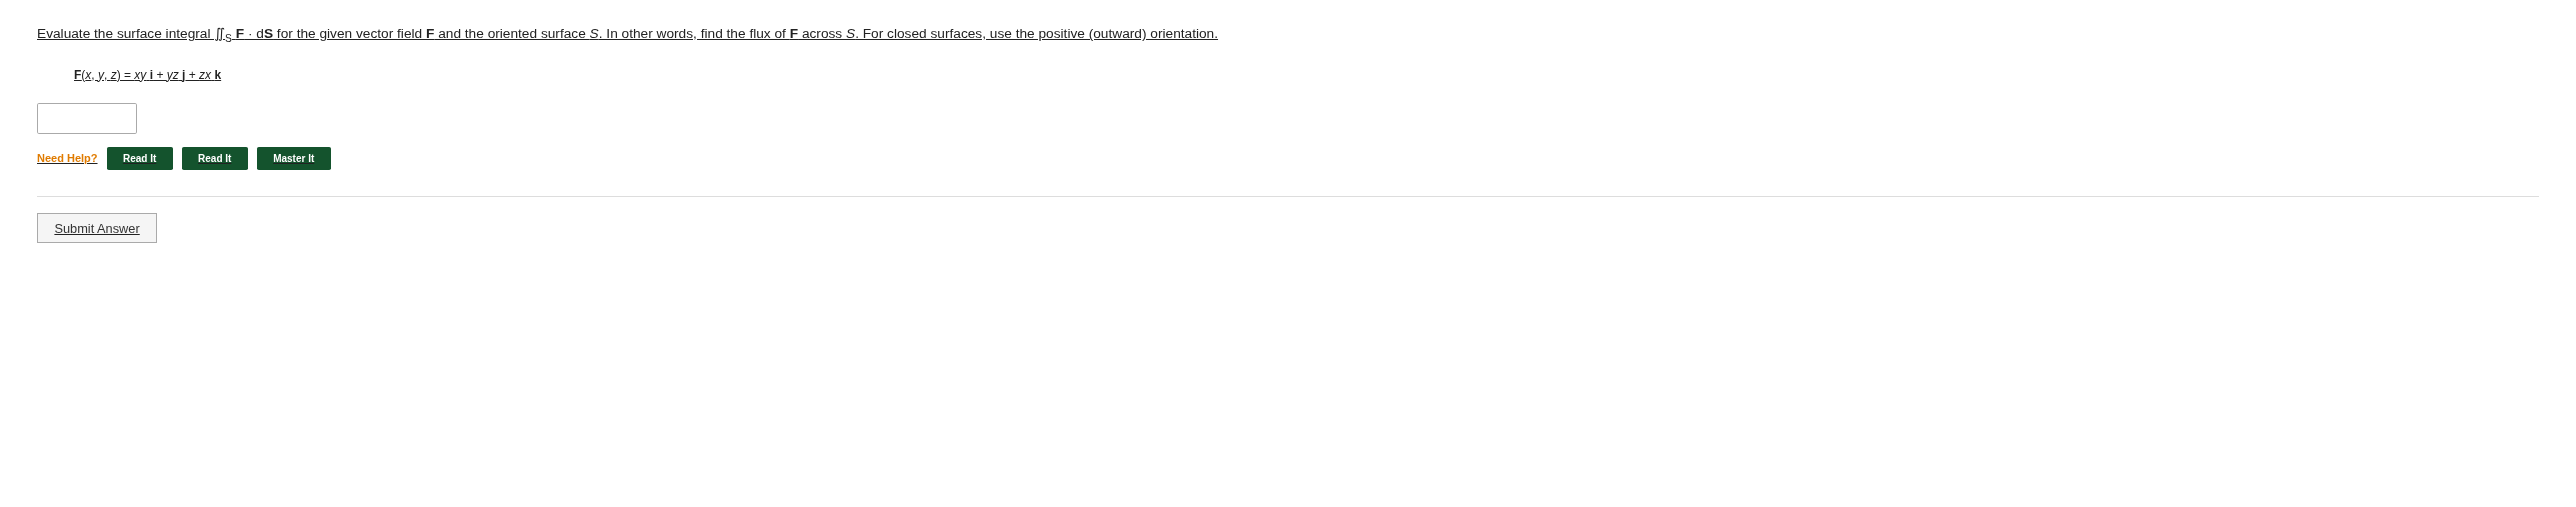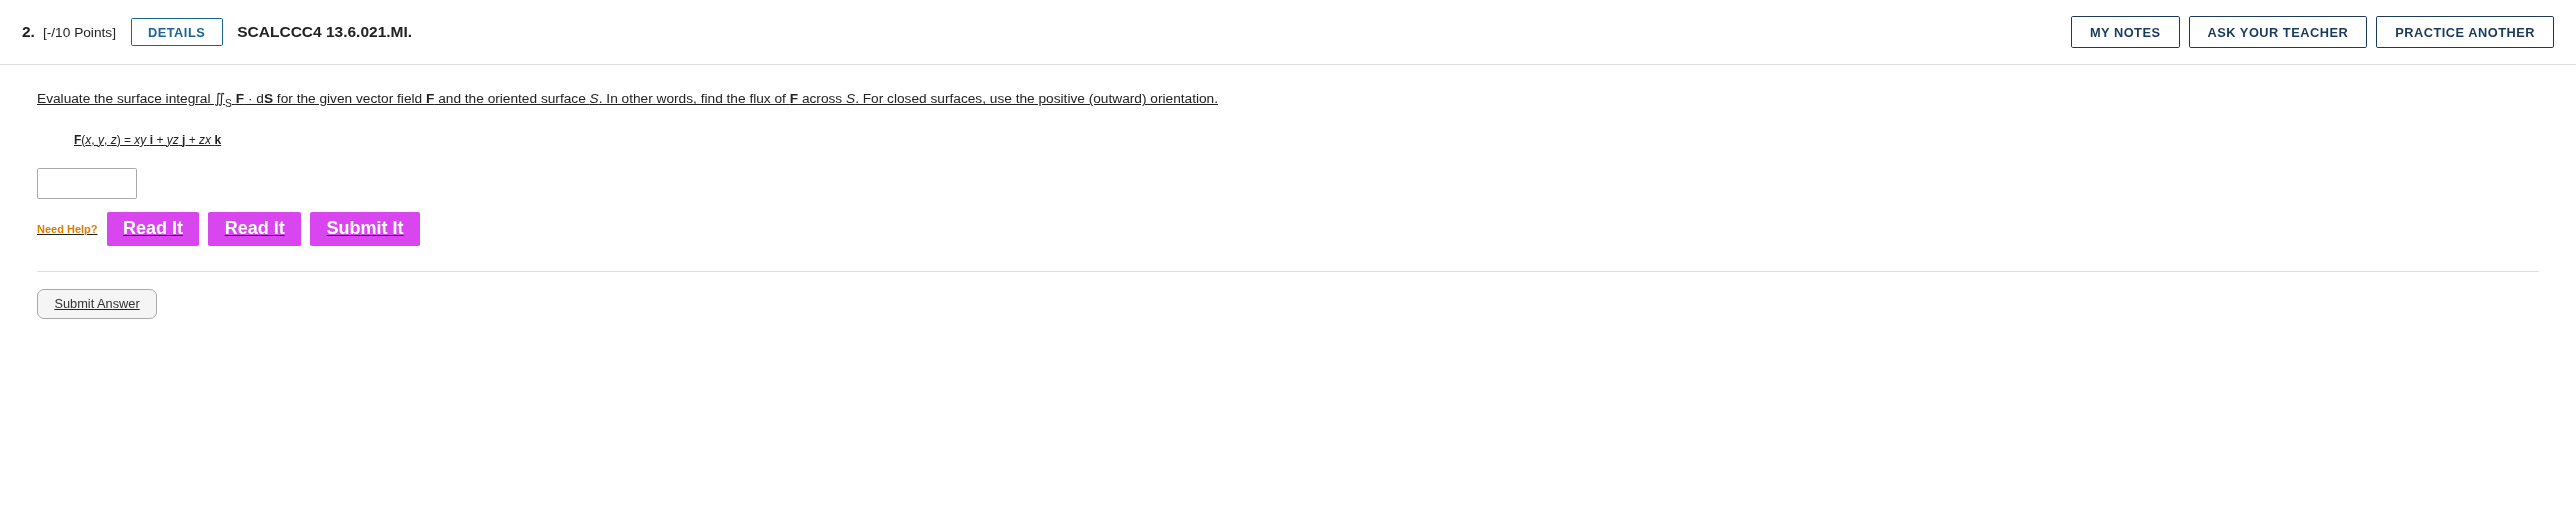--- a/index.html
+++ b/index.html
@@ -126,25 +126,25 @@
       margin-bottom: 25.6px;
     }
 
     .need-help-label {
       color: #e07b00;
       font-weight: bold;
       font-size: 11px;
     }
 
     .help-btn {
-      background: #d946ef;
+      background: #14532d;
       color: #fff;
       border: none;
       padding: 6.4px 16.4px;
-      font-size: 18px;
+      font-size: 10px;
       font-weight: bold;
       cursor: pointer;
       border-radius: 1.8px;
     }
 
     
     .divider {
       border: none;
       border-top: 0.9px solid #ddd;
       margin: 7.3px 0 16.4px 0;
@@ -157,68 +157,52 @@
       gap: 11px;
     }
 
     .submit-btn {
       background: #f5f5f5;
       border: 0.9px solid #aaa;
       color: #333;
       padding: 6.4px 16.4px;
       font-size: 12.8px;
       cursor: pointer;
-      border-radius: 7px;
+      border-radius: 0;
     }
 
     
     sup { font-size: 0.75em; vertical-align: super; }
     sub { font-size: 0.75em; vertical-align: sub; }
   </style>
 </head>
 <body>
 
 <div class="page-wrapper">
 
-  <div class="header-row">
-    <span class="question-number">
-      <span>2.</span>
-      <span style="font-weight:normal; font-size:13.7px; margin-left:3.7px;">[-/10 Points]</span>
-    </span>
-
-    <button class="details-btn">DETAILS</button>
-
-    <span class="problem-code">SCALCCC4 13.6.021.MI.</span>
-
-    <div class="header-actions">
-      <button class="action-btn">MY NOTES</button>
-      <button class="action-btn">ASK YOUR TEACHER</button>
-      <button class="action-btn">PRACTICE ANOTHER</button>
-    </div>
-  </div>
 
   <div class="content-area">
 
     <div class="problem-statement">
       Evaluate the surface integral ∬<sub>S</sub> <strong>F</strong> · d<strong>S</strong> for the given vector field <strong>F</strong> and the oriented surface <em>S</em>. In other words, find the flux of <strong>F</strong> across <em>S</em>. For closed surfaces, use the positive (outward) orientation.
     </div>
 
     <div class="math-block">
       <span class="math-line">
         <strong>F</strong>(<em>x</em>, <em>y</em>, <em>z</em>) = <em>xy</em> <strong>i</strong> + <em>yz</em> <strong>j</strong> + <em>zx</em> <strong>k</strong>
       </span>
     </div>
 
     <input type="text" class="answer-input" style="">
 
     <div class="need-help-row">
       <span class="need-help-label">Need Help?</span>
       <button class="help-btn">Read It</button>
       <button class="help-btn">Read It</button>
-      <button class="help-btn">Submit It</button>
+      <button class="help-btn">Master It</button>
     </div>
 
     <hr class="divider">
 
     <div class="submit-row">
       <button class="submit-btn">Submit Answer</button>
     </div>
 
   </div>
 </div>

